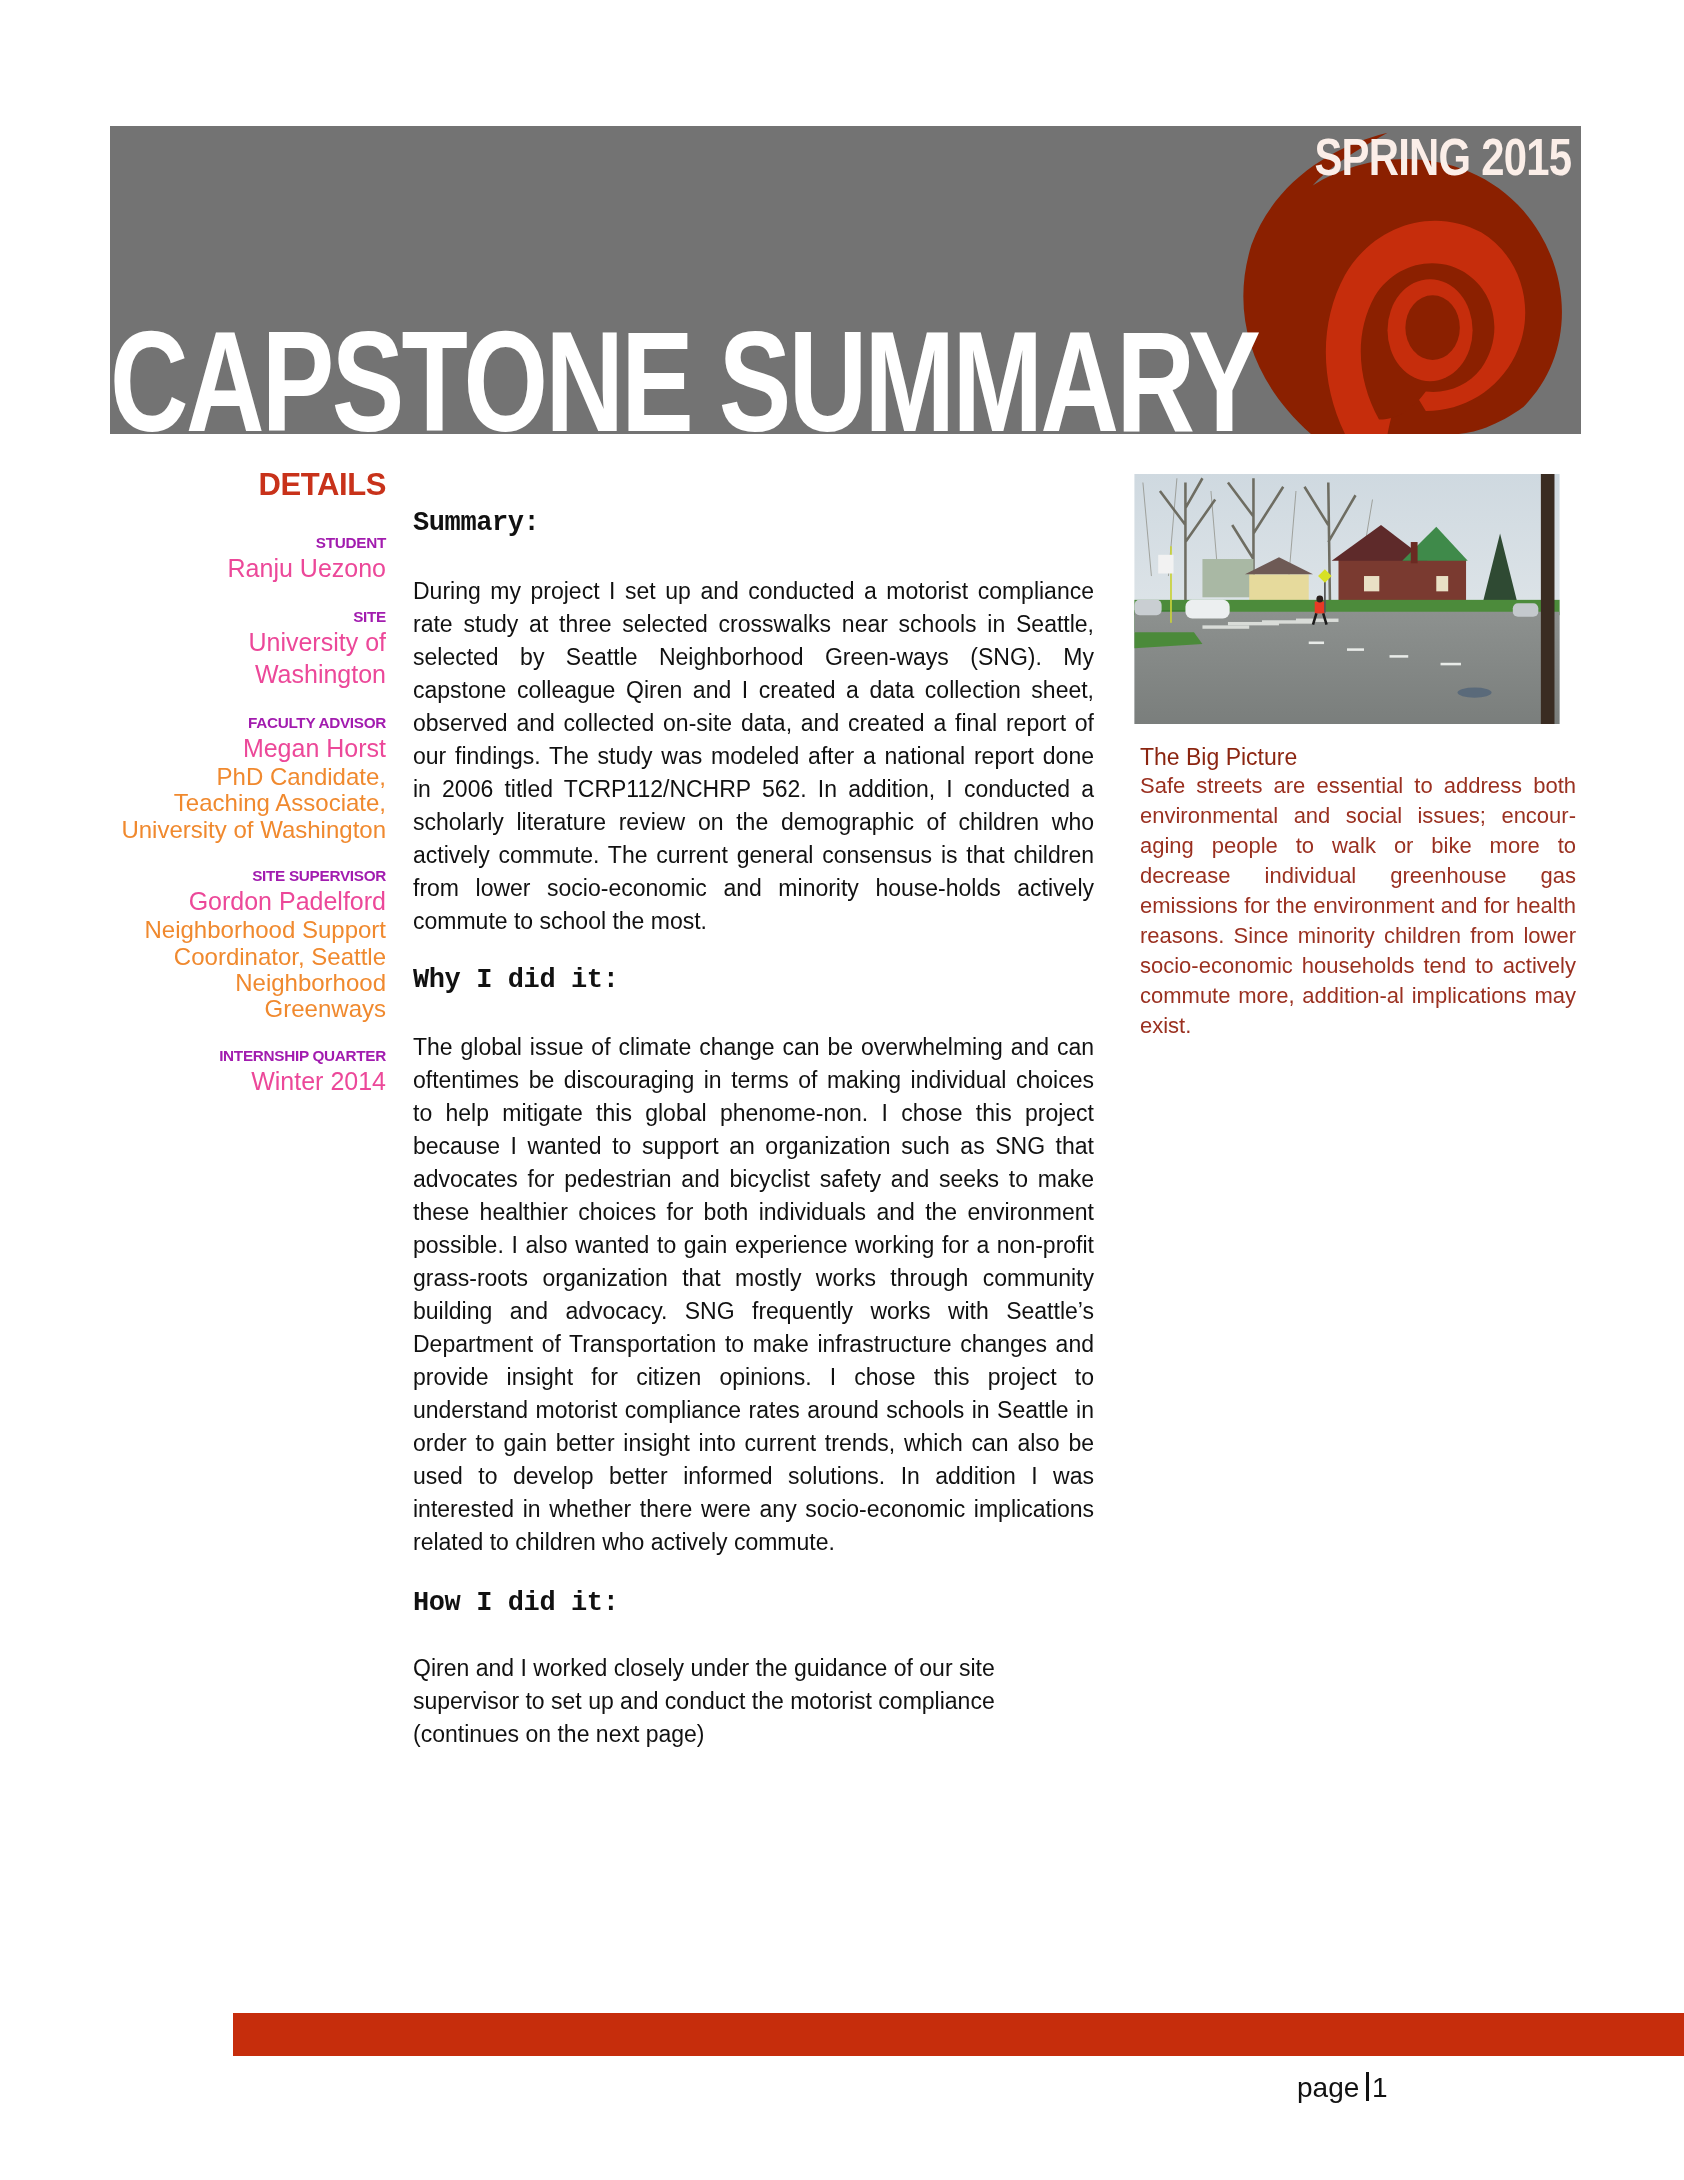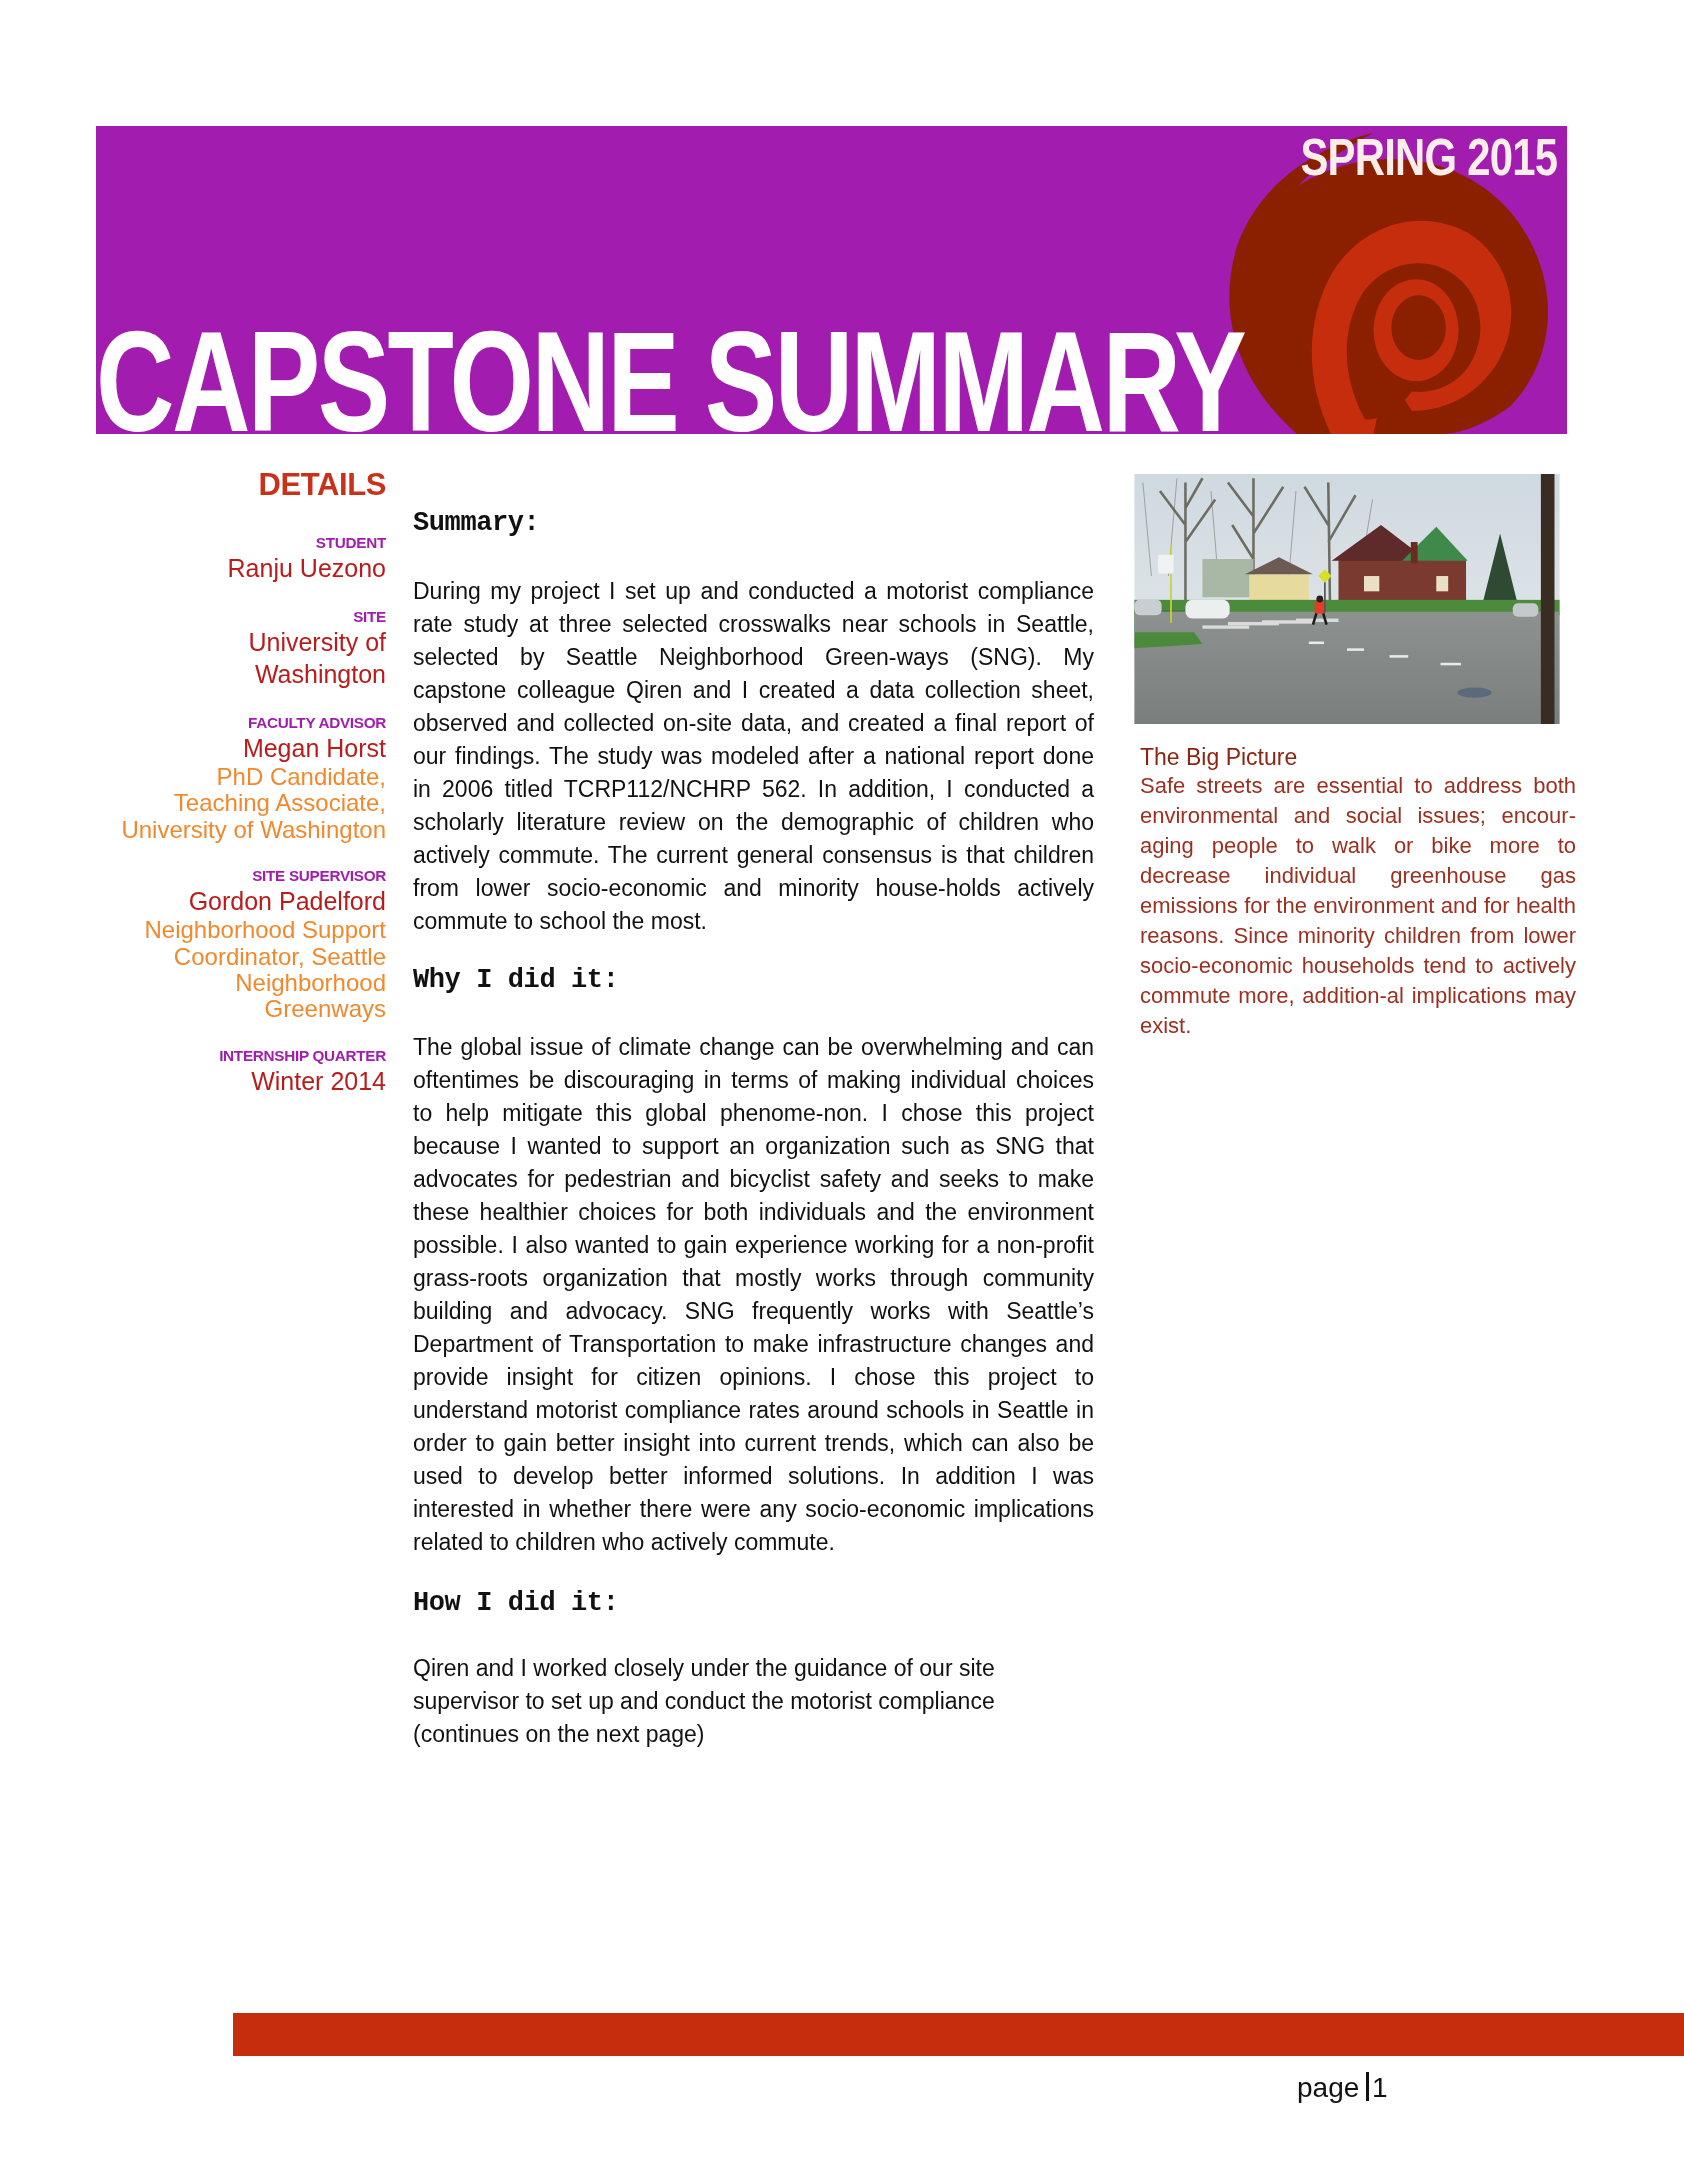--- a/index.html
+++ b/index.html
@@ -1,37 +1,37 @@
 <!DOCTYPE html>
 <html style="font-size:13.6px"><head>
 <meta charset="utf-8">
 <style>
   html, body { margin: 0; padding: 0; background: #ffffff; }
   body { width: 1685px; height: 2181px; position: relative; overflow: hidden;
          font-family: "Liberation Sans", "DejaVu Sans", sans-serif; color: #111; }
 
   
-  .banner { position: absolute; left: 96px; top: 126px; width: 1471px; height: 308px;
-            background: #a21caf; overflow: hidden; }
+  .banner { position: absolute; left: 110px; top: 126px; width: 1471px; height: 308px;
+            background: #737373; overflow: hidden; }
   .banner svg.swirl { position: absolute; left: 1107px; top: 0; width: 364px; height: 308px; }
   .banner .season { position: absolute; right: 10.2px; top: 1.7px; color: #fbeee8;
                     font-family: "Liberation Sans", sans-serif; font-weight: bold;
                     font-size: 51px; letter-spacing: -0.9px; transform: scaleX(0.82);
                     transform-origin: right top; }
   .banner .big-title { position: absolute; left: 0; bottom: -19px; color: #ffffff;
                        font-family: "Liberation Sans", sans-serif; font-weight: bold;
                        font-size: 143px; letter-spacing: -3.4px; line-height: 1;
                        transform: scaleX(0.76); transform-origin: left bottom; white-space: nowrap; }
 
   
   .details { position: absolute; left: 119px; top: 467px; width: 267px; text-align: right; }
   .details .hdr { color: #c8321a; font-weight: bold; font-size: 31px; letter-spacing: -0.4px;
                   margin-bottom: 31px; }
   .details .label { font-weight: bold; font-size: 15.3px; color: #a21caf; margin-top: 0; letter-spacing: -0.3px; }
-  .details .value { font-size: 25px; color: #b91c1c; line-height: 32px; }
+  .details .value { font-size: 25px; color: #ec4899; line-height: 32px; }
   .details .sub { font-size: 24px; color: #f0892e; line-height: 26.4px; }
   .details .group { margin-bottom: 24px; }
 
   
   .main { position: absolute; left: 413px; top: 467px; width: 681px; }
   .main .title { font-weight: bold; font-size: 29px; line-height: 40px; letter-spacing: -0.5px; color: #111; }
   .main h2 { font-weight: bold; font-size: 27px; margin: 32px 0 25.6px 0; color: #111; letter-spacing: -0.4px; font-family: Liberation Mono, monospace; }
   .main p { font-size: 23px; line-height: 33px; margin: 0; text-align: justify; color: #111; }
   .main .summary-h { margin-top: 41px; margin-bottom: 37px; }
   .main .why-h { margin-top: 27px; margin-bottom: 36px; }

